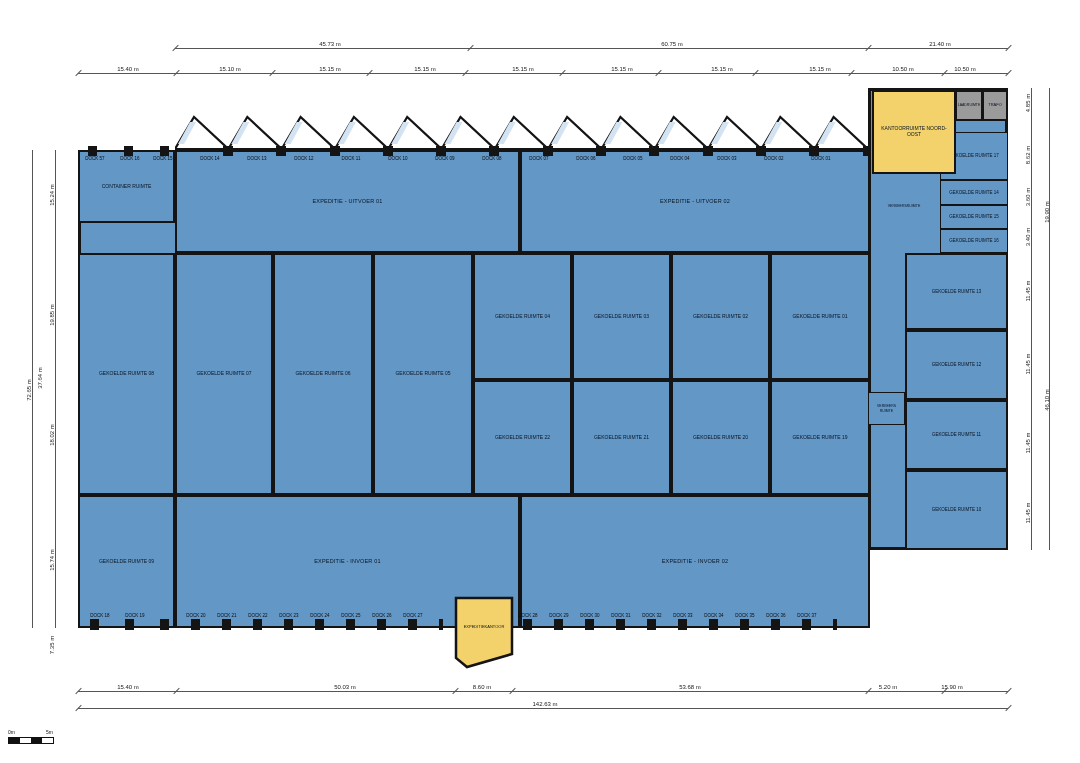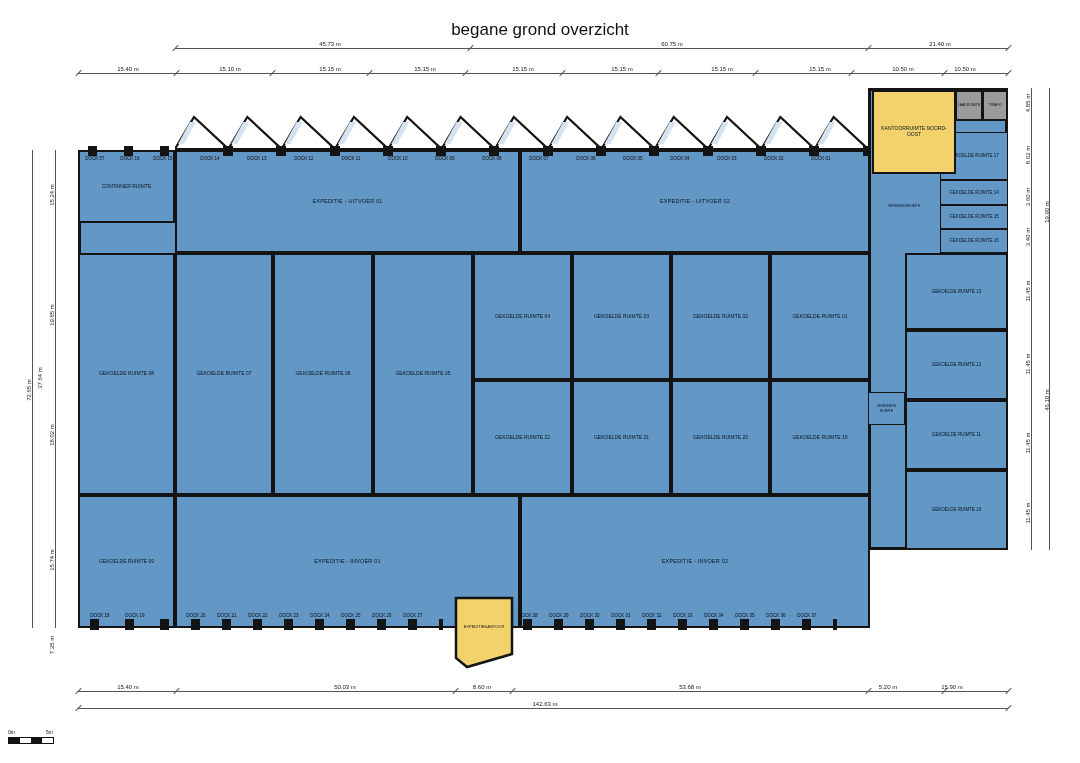--- a/index.html
+++ b/index.html
@@ -33,21 +33,20 @@
   .eklbl{position:absolute;left:2px;right:2px;top:28px;text-align:center;font-size:4px;color:#0b1624;}
   .scalebar{position:absolute;left:8px;top:737px;width:44px;height:5px;border:1px solid #111;
             background:repeating-linear-gradient(90deg,#111 0 11px,#fff 11px 22px);}
   .scalelbl{position:absolute;font-size:5px;color:#111;}
 </style>
 </head>
 <body>
 
 <div class="page">
 
-  <div class="title">begane grond overzicht</div>
 
   <div class="shell" style="left:78px;top:150px;width:792px;height:478px"></div>
   <div class="shell" style="left:868px;top:88px;width:140px;height:462px"></div>
 
   <svg class="abs" style="left:175px;top:113px" width="693" height="39">
     <defs>
       <g id="tooth">
         <polygon points="0,36 19,4 53.3,36" fill="#ffffff" stroke="#141414" stroke-width="2.2"></polygon>
         <polygon points="3,31 15,9 21,9 9,31" fill="#d3e3f2"></polygon>
       </g>

